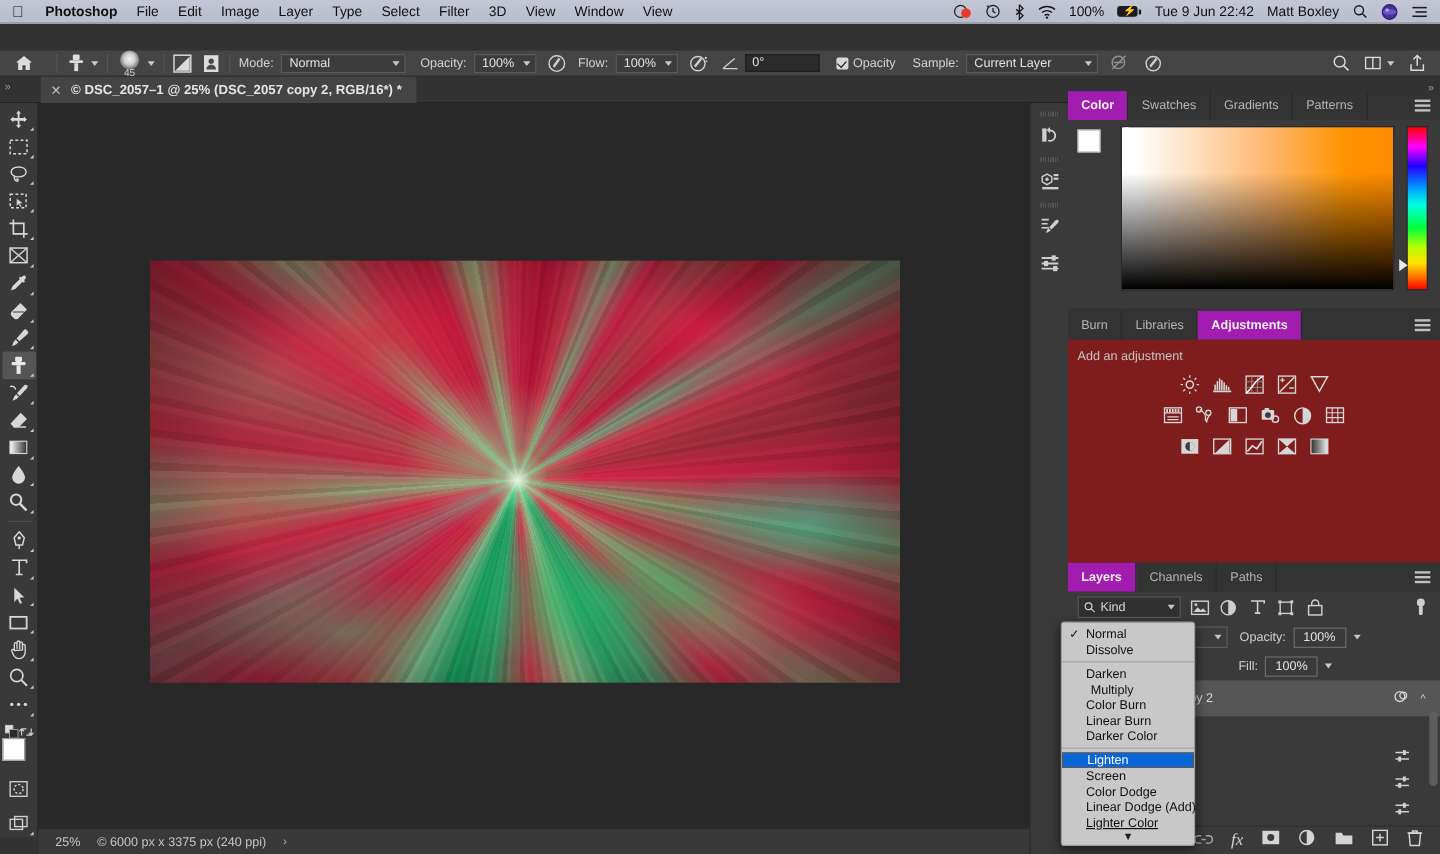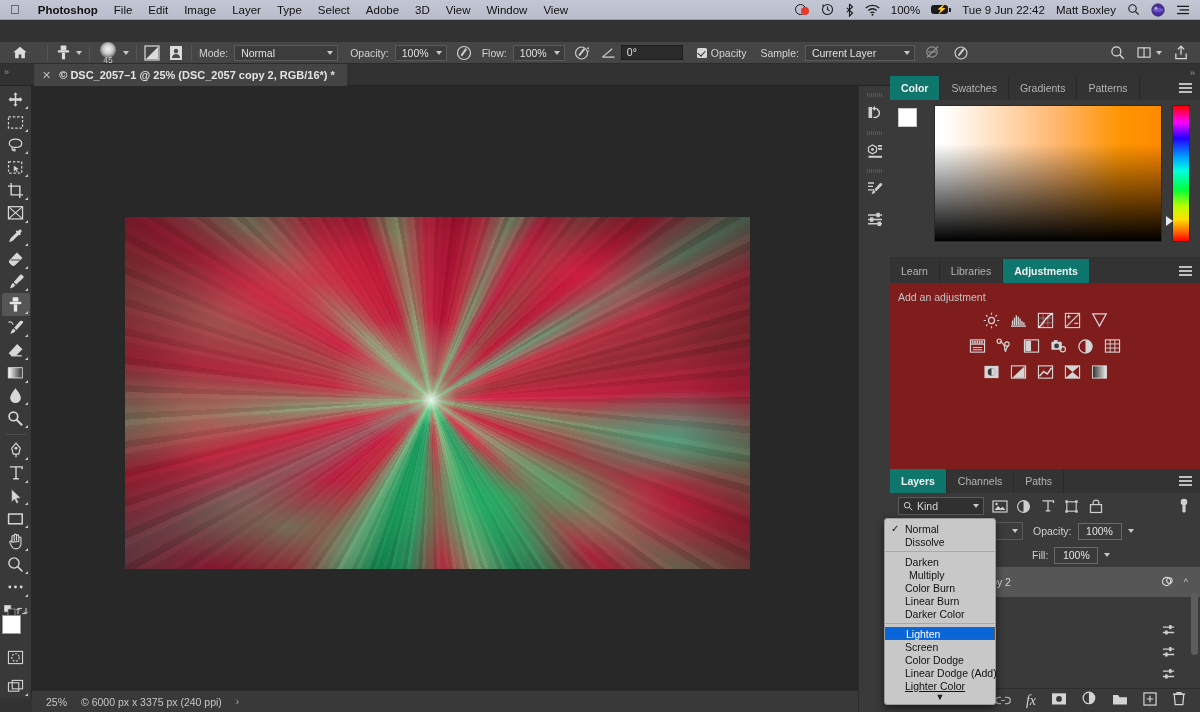--- a/index.html
+++ b/index.html
@@ -151,21 +151,21 @@
   
   .rpanel { position: absolute; left: 890px; width: 310px; background: #3a3a3a; }
   .panel-tabs {
     height: 24px; background: #333; display: flex; align-items: stretch;
     font-size: 10.5px; position: relative;
   }
   .panel-tabs .ptab {
     display: flex; align-items: center; padding: 0 11px; color: #b4b4b4;
     border-right: 1px solid #2b2b2b;
   }
-  .panel-tabs .ptab.active { background: #0f766e; color: #f0f0f0; font-weight: bold; }
+  .panel-tabs .ptab.active { background: #a21caf; color: #f0f0f0; font-weight: bold; }
   .panel-menu { position: absolute; right: 8px; top: 7px; width: 13px; height: 10px; }
   .panel-menu span { display: block; height: 1.5px; background: #c0c0c0; margin-bottom: 2.5px; }
 
   
   .color-body { height: 157px; background: #3a3a3a; position: relative; }
   .cp-swatches { position: absolute; left: 8px; top: 8px; width: 30px; height: 30px; }
   .cp-swatches .fg { position: absolute; left: 0; top: 0; width: 19px; height: 19px; background: #fff; border: 1.5px solid #c8c8c8; }
   .cp-swatches .bg { position: absolute; left: 10px; top: 10px; width: 19px; height: 19px; background: #000; border: 1.5px solid #c8c8c8; z-index: -1; }
   .cp-field {
     position: absolute; left: 44px; top: 5px; width: 228px; height: 137px;
@@ -236,21 +236,21 @@
 
   <div class="macbar">
     <span class="apple"></span>
     <span class="mi bold">Photoshop</span>
     <span class="mi">File</span>
     <span class="mi">Edit</span>
     <span class="mi">Image</span>
     <span class="mi">Layer</span>
     <span class="mi">Type</span>
     <span class="mi">Select</span>
-    <span class="mi">Adobe</span>
+    <span class="mi">Filter</span>
     <span class="mi">3D</span>
     <span class="mi">View</span>
     <span class="mi">Window</span>
     <span class="mi">View</span>
     <span class="spacer"></span>
     <div class="right">
       <span class="item">
         <span class="tt-icon">
             <span class="c1"></span>
             <span class="c2"></span>
@@ -731,21 +731,21 @@
         <span class="picker"></span>
       </div>
       <div class="cp-hue">
         <span class="marker"></span>
       </div>
     </div>
   </div>
 
   <div class="rpanel" style="top:259px;">
     <div class="panel-tabs">
-      <div class="ptab">Learn</div>
+      <div class="ptab">Burn</div>
       <div class="ptab">Libraries</div>
       <div class="ptab active">Adjustments</div>
       <div class="panel-menu">
           <span></span>
           <span></span>
           <span></span>
         </div>
     </div>
     <div class="adj-body" style="height:186px;">
       <div class="adj-label">Add an adjustment</div>

